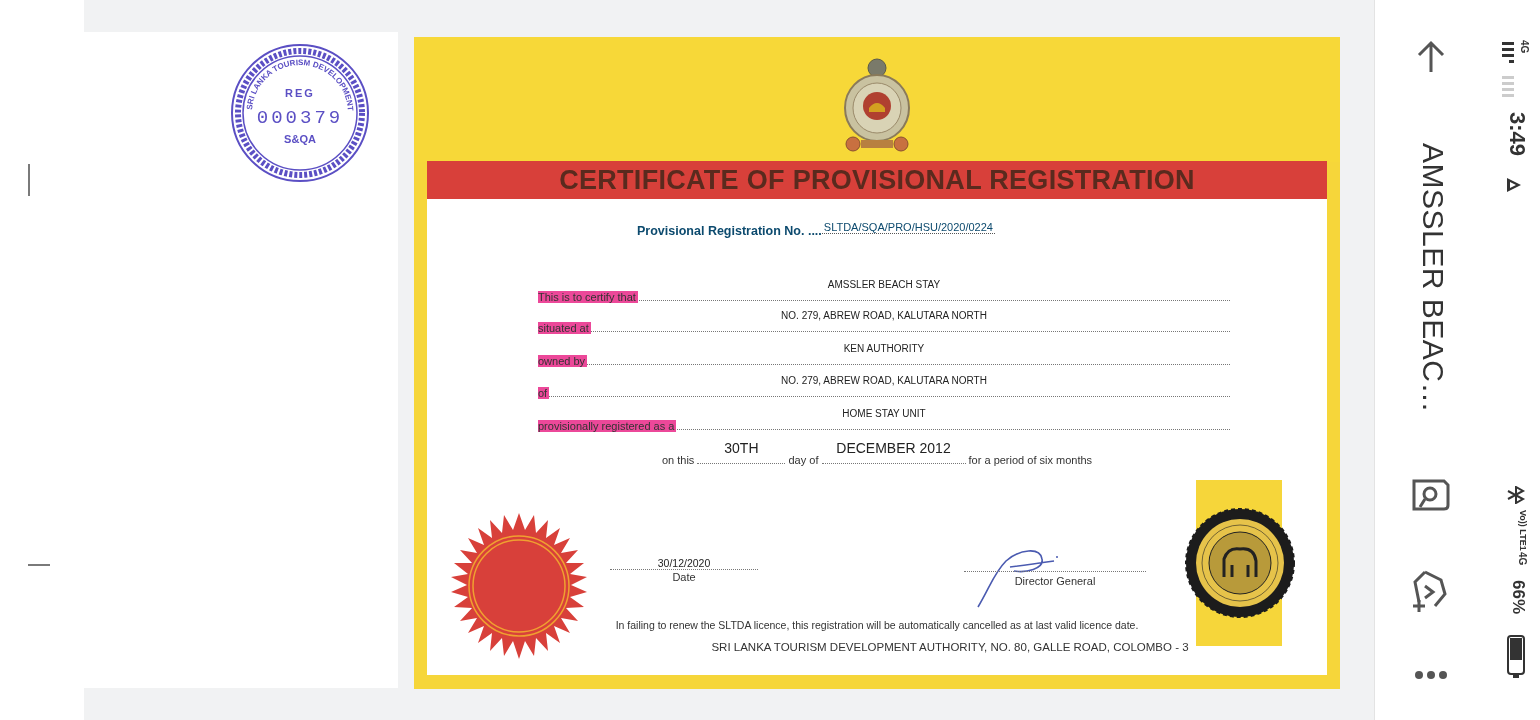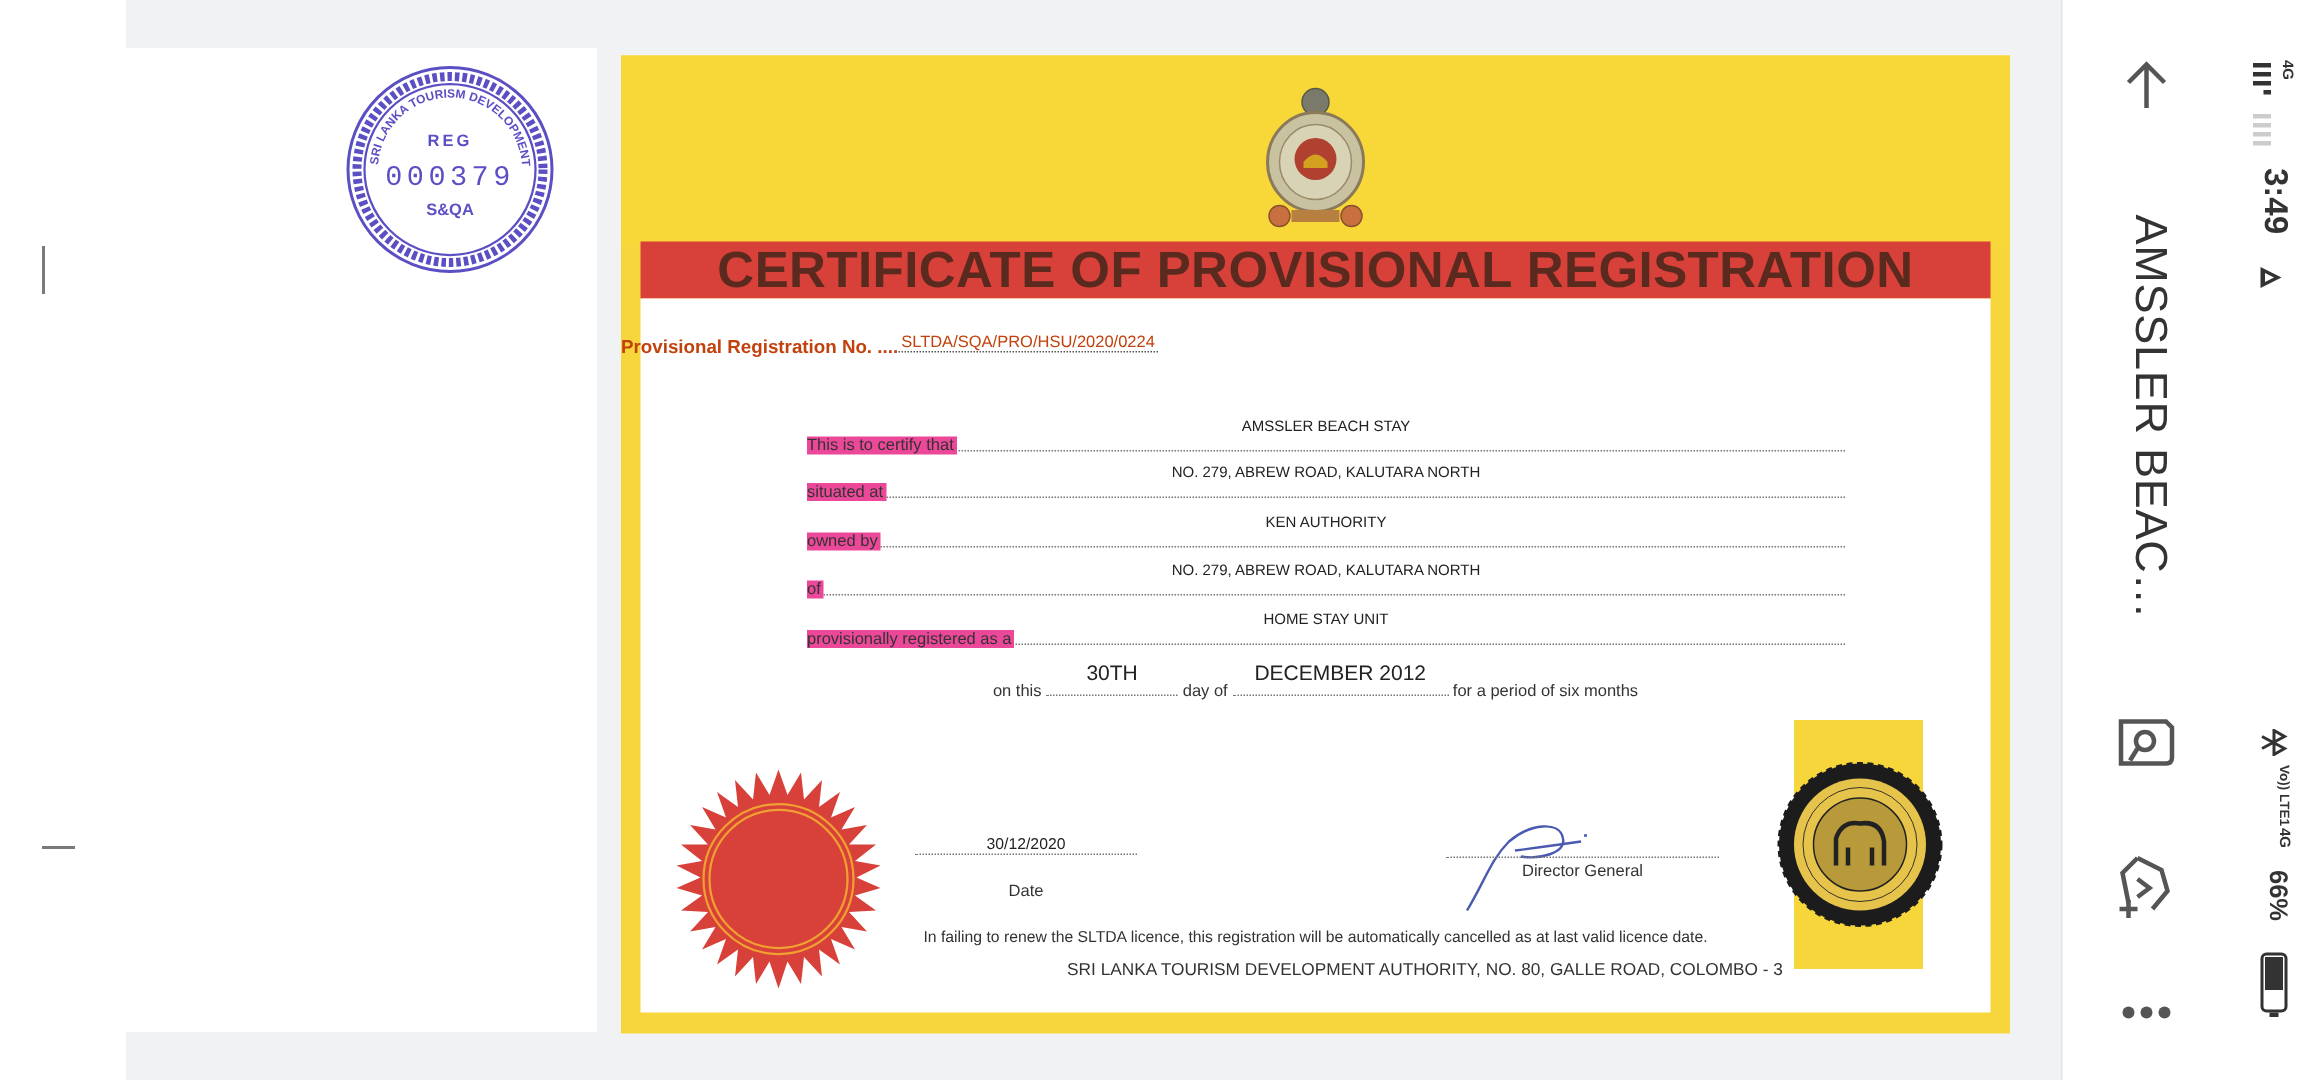--- a/index.html
+++ b/index.html
@@ -5,24 +5,24 @@
   html,body{margin:0;padding:0;}
   body{width:1540px;height:720px;position:relative;overflow:hidden;background:#f1f2f3;font-family:"Liberation Sans",sans-serif;}
   .viewer{position:absolute;left:0;top:0;width:1374px;height:720px;background:#f1f2f3;}
   .left-strip{position:absolute;left:0;top:0;width:84px;height:720px;background:#ffffff;}
   .edge-mark{position:absolute;background:#7a7a7a;}
   .page-left{position:absolute;left:84px;top:32px;width:314px;height:656px;background:#ffffff;}
   .stamp{position:absolute;left:146px;top:11px;width:140px;height:140px;}
   .cert{position:absolute;left:414px;top:37px;width:926px;height:652px;background:#f6d63a;}
   .cert-inner-top{position:absolute;left:0;top:0;width:926px;height:125px;background:#f7d838;}
   .banner{position:absolute;left:13px;top:124px;width:900px;height:38px;background:#d8403a;display:flex;align-items:center;justify-content:center;}
-  .banner-text{font-weight:bold;font-size:34px;color:#5a2a1e;letter-spacing:0.3px;}
+  .banner-text{font-weight:bold;font-size:27px;color:#5a2a1e;letter-spacing:0.3px;}
   .white-body{position:absolute;left:13px;top:162px;width:900px;height:476px;background:#ffffff;}
   .emblem{position:absolute;left:427px;top:19px;width:72px;height:100px;}
-  .reg-no{position:absolute;top:187px;left:0;width:804px;font-size:12.5px;font-weight:bold;color:#c2410c;}
+  .reg-no{position:absolute;top:187px;left:0;width:804px;text-align:center;font-size:12.5px;font-weight:bold;color:#0c4a6e;}
   .reg-no .val{font-weight:normal;font-size:11px;border-bottom:1px dotted #555;padding:0 2px;position:relative;top:-4px;}
   .row{position:absolute;left:124px;width:692px;height:22px;font-size:11px;color:#333;}
   .row .lbl{position:absolute;left:0;bottom:0;background:#ec4899;padding-right:2px;}
   .row .dots{position:absolute;left:0;right:0;bottom:2px;border-bottom:1px dotted #777;}
   .row .fill{position:absolute;left:0;right:0;top:-2px;text-align:center;font-size:10px;color:#222;}
   .line-center{position:absolute;left:0;width:926px;text-align:center;font-size:11px;color:#333;}
   .inline-fill{display:inline-block;border-bottom:1px dotted #777;position:relative;height:12px;vertical-align:baseline;}
   .inline-fill span{position:absolute;left:0;right:0;top:-11px;text-align:center;font-size:14px;color:#222;}
   .sign{position:absolute;font-size:11px;color:#333;text-align:center;}
   .sign .line{border-top:1px dotted #777;}
@@ -124,21 +124,21 @@
 
     <svg class="red-seal" viewBox="0 0 146 146">
       <polygon fill="#d8403a" points="73,0 79,17 88,2 90,20 102,7 100,25 114,15 108,32 124,25 115,40 132,37 120,50 138,50 124,61 141,64 125,72 141,79 124,84 138,94 120,95 132,108 115,105 124,120 108,113 114,130 100,120 102,138 90,125 88,143 79,128 73,146 67,128 58,143 56,125 44,138 46,120 32,130 38,113 22,120 31,105 14,108 26,95 8,94 22,84 5,79 21,72 5,64 22,61 8,50 26,50 14,37 31,40 22,25 38,32 32,15 46,25 44,7 56,20 58,2 67,17"></polygon>
       <circle cx="73" cy="73" r="50" fill="none" stroke="#f0a030" stroke-width="1.5"></circle>
       <circle cx="73" cy="73" r="46" fill="none" stroke="#f0a030" stroke-width="1.5"></circle>
     </svg>
 
     <div class="sign" style="left:196px;top:520px;width:148px;">
       <div style="font-size:10.5px;color:#222;">30/12/2020</div>
       <div class="line"></div>
-      <div style="margin-top:18px;">Date</div>
+      <div style="margin-top:1px;">Date</div>
     </div>
 
     <svg style="position:absolute;left:556px;top:506px;width:110px;height:68px;" viewBox="0 0 110 68">
       <path d="M8,64 C20,44 24,30 36,18 C50,6 70,4 72,16 C74,26 56,30 44,28 M40,24 C56,22 70,20 84,18 M86,14 L88,14" fill="none" stroke="#4a5ab0" stroke-width="1.6"></path>
     </svg>
     <div class="sign" style="left:550px;top:534px;width:182px;">
       <div class="line"></div>
       <div style="margin-top:3px;">Director General</div>
     </div>
 

